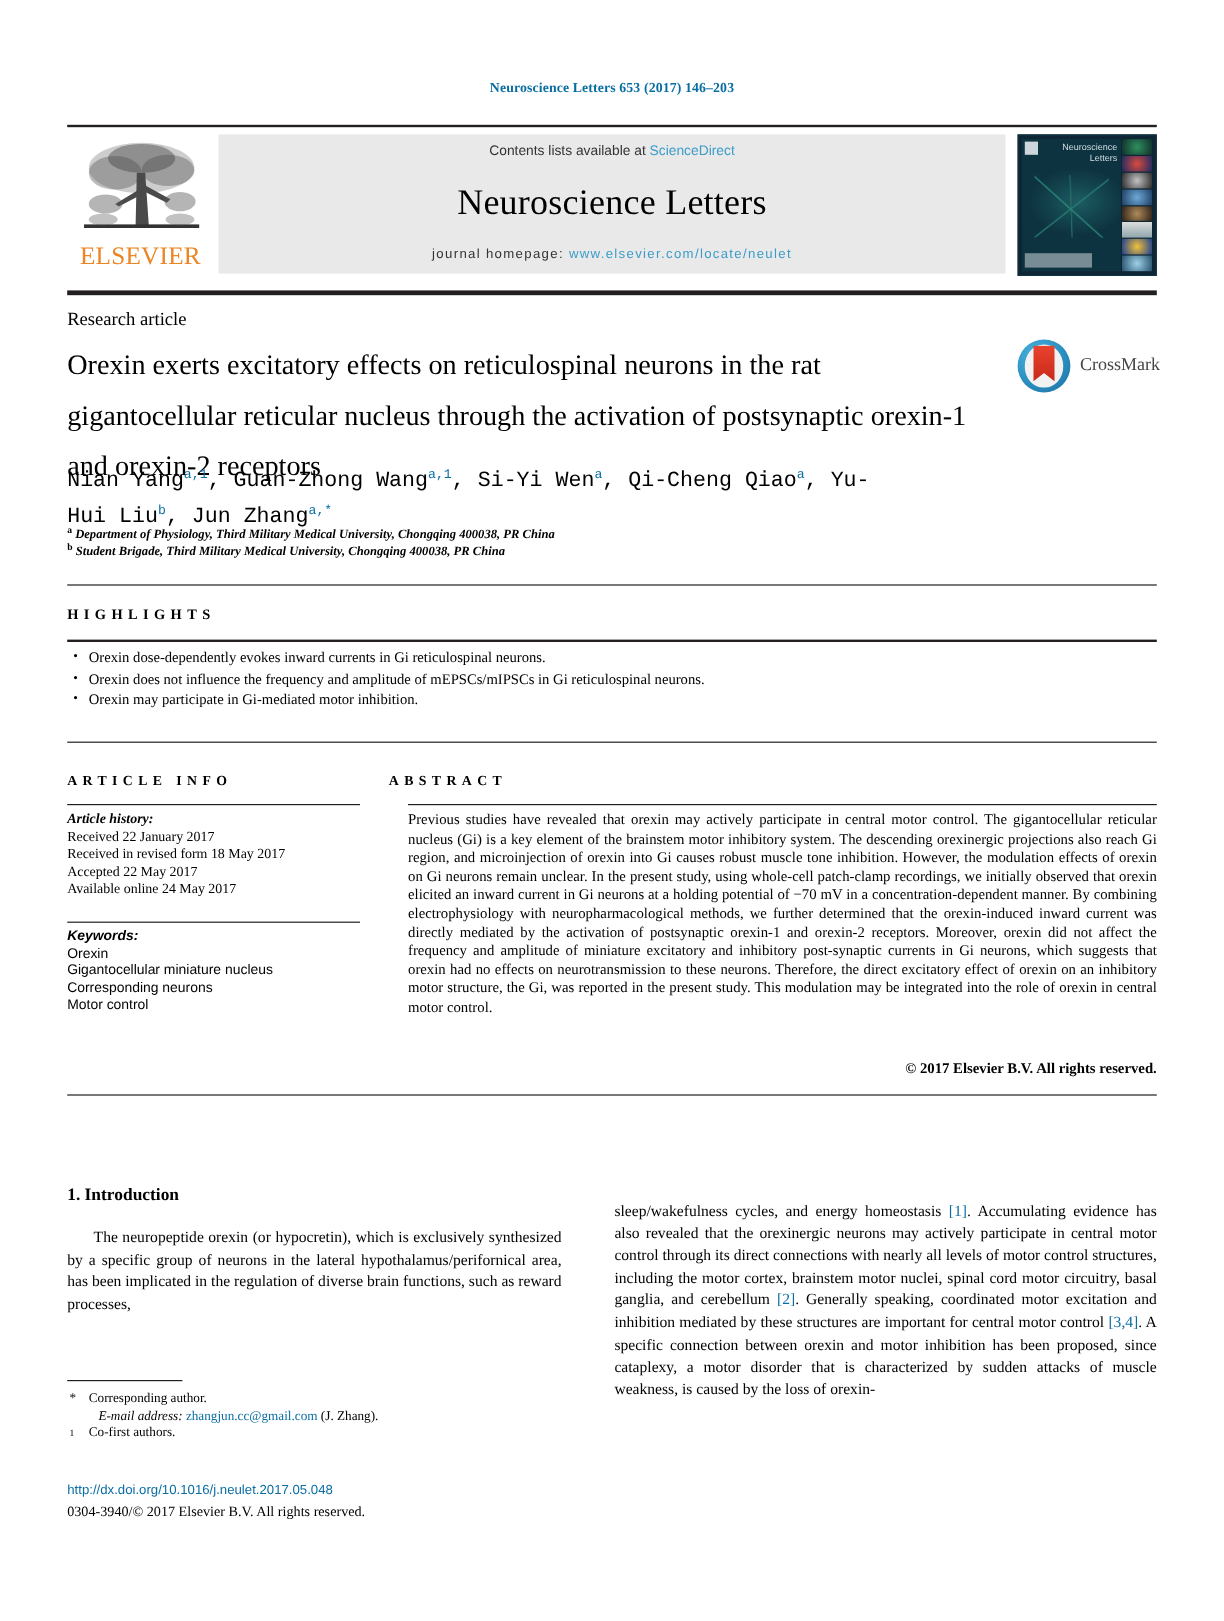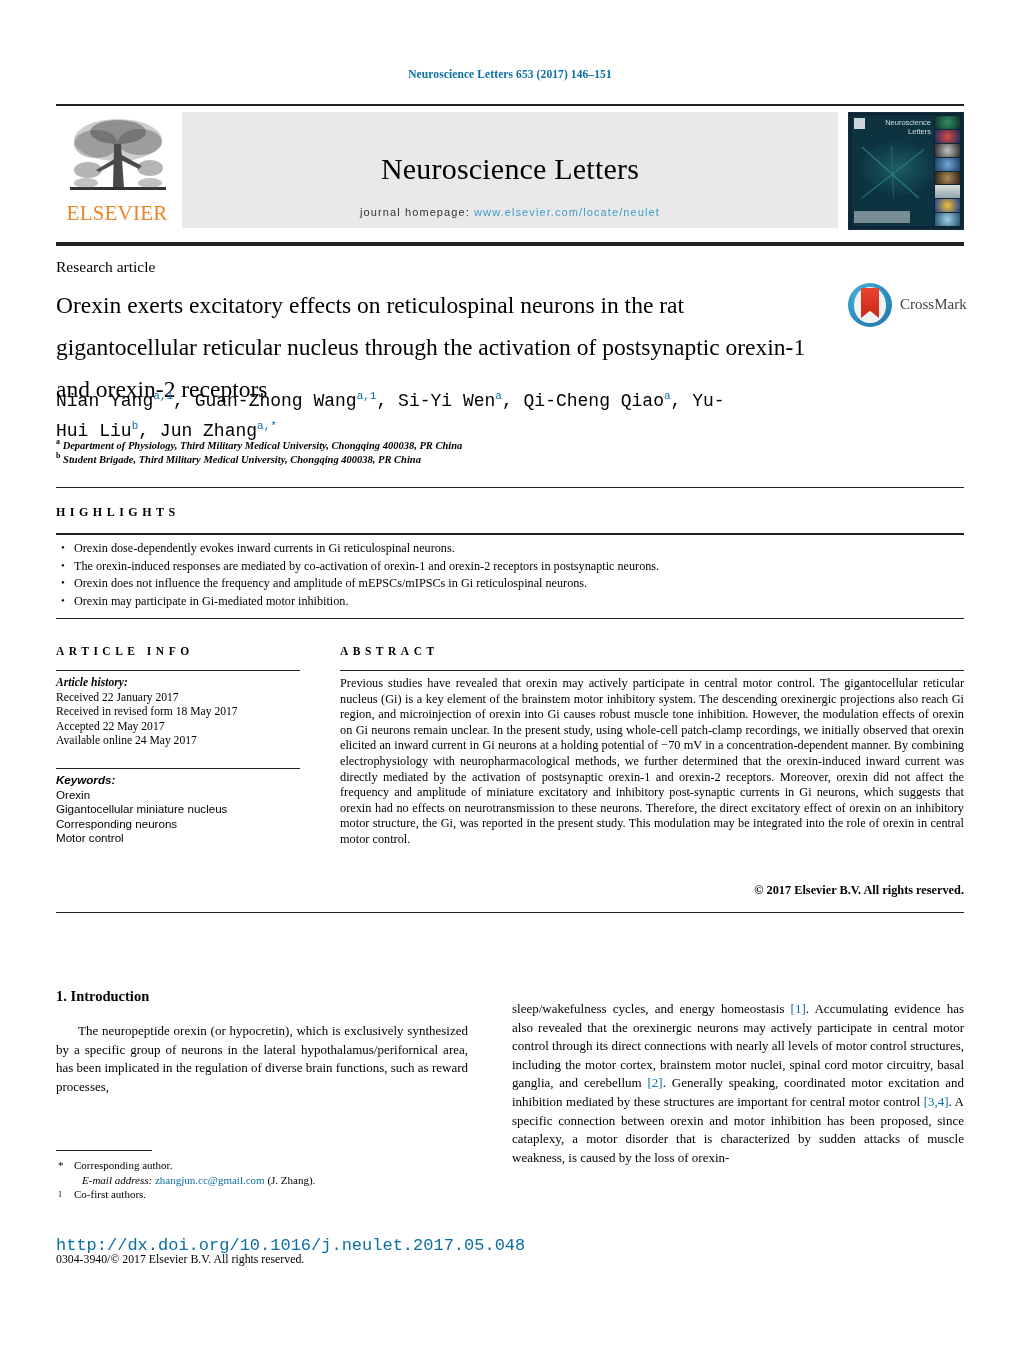--- a/index.html
+++ b/index.html
@@ -316,21 +316,21 @@
   .info-heading {
     position: absolute;
     left: 56px; top: 645px;
     font-family: "Liberation Serif", serif;
     font-size: 11.5px;
     font-weight: bold;
     letter-spacing: 4.5px;
   }
   .abs-heading {
     position: absolute;
-    left: 340px; top: 645px;
+    left: 324px; top: 645px;
     font-family: "Liberation Serif", serif;
     font-size: 11.5px;
     font-weight: bold;
     letter-spacing: 4.5px;
   }
   .info-rule {
     position: absolute;
     left: 56px; top: 670px;
     width: 244px; height: 1px;
     background: #231f20;
@@ -444,38 +444,38 @@
   .footnotes .fn-line { padding-left: 18px; position: relative; }
   .footnotes .marker {
     position: absolute;
     left: 2px; top: 0;
   }
   .footnotes .ital { font-style: italic; }
   .link { color: #0a6ea3; }
   .doi {
     position: absolute;
     left: 56px; top: 1236px;
-    font-family: Liberation Mono, monospace;
-    font-size: 17px;
+    font-family: Liberation Sans, sans-serif;
+    font-size: 11px;
     color: #0a6ea3;
   }
   .issn {
     position: absolute;
     left: 56px; top: 1252px;
     font-family: "Liberation Serif", serif;
     font-size: 11.8px;
     color: #000;
   }
 </style>
 </head>
 <body>
 
 <div class="page">
 
-  <div class="running-head">Neuroscience Letters 653 (2017) 146–151</div>
+  <div class="running-head">Neuroscience Letters 653 (2017) 146–203</div>
 
   <div class="masthead">
     <div class="masthead-rule"></div>
 
     <div class="elsevier-logo">
       <svg class="tree-canvas" viewBox="0 0 104 88">
         <g fill="#3a3a3a">
           <ellipse cx="52" cy="26" rx="44" ry="21" fill="#6f6f6f" opacity=".35"></ellipse>
           <ellipse cx="30" cy="30" rx="22" ry="14" fill="#555" opacity=".4"></ellipse>
           <ellipse cx="74" cy="28" rx="22" ry="13" fill="#555" opacity=".4"></ellipse>
@@ -487,20 +487,21 @@
           <ellipse cx="84" cy="54" rx="13" ry="8" fill="#5a5a5a" opacity=".45"></ellipse>
           <rect x="4" y="73" width="96" height="3" fill="#333"></rect>
           <ellipse cx="20" cy="69" rx="12" ry="5" fill="#666" opacity=".4"></ellipse>
           <ellipse cx="84" cy="69" rx="12" ry="5" fill="#666" opacity=".4"></ellipse>
         </g>
       </svg>
       <div class="elsevier-word">ELSEVIER</div>
     </div>
 
     <div class="masthead-center">
+      <div class="contents-line"><span>Contents lists available at </span><span class="sd">ScienceDirect</span></div>
       <div class="journal-name">Neuroscience Letters</div>
       <div class="homepage-line"><span>journal homepage: </span><span class="url">www.elsevier.com/locate/neulet</span></div>
     </div>
 
     <div class="cover-thumb">
       <div class="cover-main"></div>
       <div class="cover-badge"></div>
       <div class="cover-title">Neuroscience Letters</div>
       <div class="cover-caption"></div>
       <div class="cover-strip">
@@ -539,21 +540,20 @@
   </div>
 
   <div class="affil affil-a"><sup>a</sup> <span>Department of Physiology, Third Military Medical University, Chongqing 400038, PR China</span></div>
   <div class="affil affil-b"><sup>b</sup> <span>Student Brigade, Third Military Medical University, Chongqing 400038, PR China</span></div>
 
   <div class="hl-rule-top"></div>
   <div class="hl-heading">HIGHLIGHTS</div>
   <div class="hl-rule-mid"></div>
   <ul class="hl-list">
     <li>Orexin dose-dependently evokes inward currents in Gi reticulospinal neurons.</li>
-    <li>The orexin-induced responses are mediated by co-activation of orexin-1 and orexin-2 receptors in postsynaptic neurons.</li>
     <li>Orexin does not influence the frequency and amplitude of mEPSCs/mIPSCs in Gi reticulospinal neurons.</li>
     <li>Orexin may participate in Gi-mediated motor inhibition.</li>
   </ul>
   <div class="hl-rule-bot"></div>
 
   <div class="info-heading">ARTICLE INFO</div>
   <div class="info-rule"></div>
   <div class="history">
     <div class="lbl">Article history:</div>
     <div>Received 22 January 2017</div>

